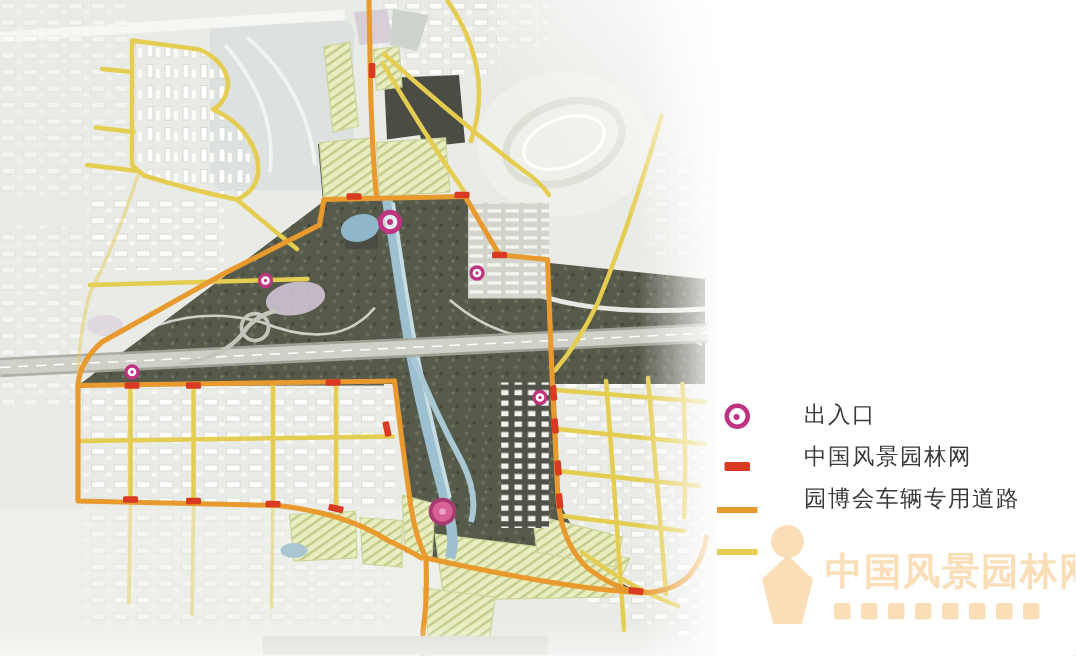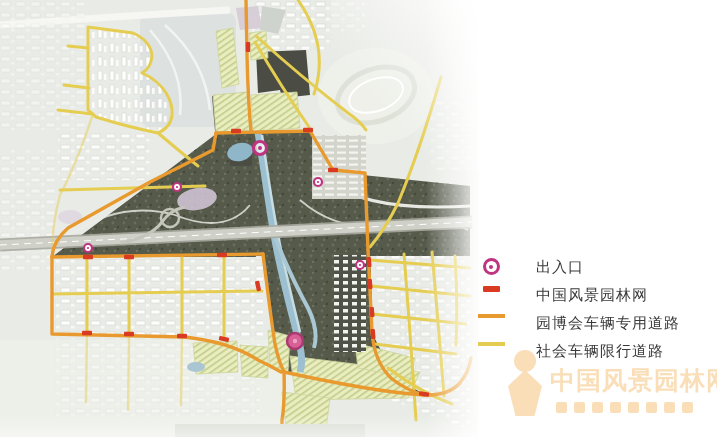--- a/index.html
+++ b/index.html
@@ -7,21 +7,21 @@
          font-family:"Liberation Sans","DejaVu Sans",sans-serif;}
   #map-svg{position:absolute;left:0;top:0;}
 
   
   .road-yellow{stroke:var(--public_road_yellow);fill:none;stroke-width:3;stroke-linecap:round;stroke-linejoin:round;}
   .road-yellow-faint{stroke:var(--public_road_yellow);fill:none;stroke-width:2.4;opacity:.45;stroke-linecap:round;}
   .road-orange{stroke:var(--expo_road_orange);fill:none;stroke-width:3.4;stroke-linecap:round;stroke-linejoin:round;}
 
   
   .legend{position:absolute;left:476px;top:258px;width:240px;}
-  .legend-row{display:flex;align-items:flex-start;height:28px;}
+  .legend-row{display:flex;align-items:flex-end;height:28px;}
   .legend-sym{width:30px;display:flex;justify-content:center;align-items:center;flex:0 0 30px;}
   .legend-label{margin-left:30px;font-size:15px;color:var(--legend_text);letter-spacing:1px;white-space:nowrap;}
   .sym-entrance{width:11px;height:11px;border:3.5px solid var(--entrance_magenta);border-radius:50%;
                 display:flex;align-items:center;justify-content:center;}
   .sym-entrance::after{content:"";width:4px;height:4px;border-radius:50%;background:var(--entrance_magenta);}
   .sym-mgmt{width:7px;height:7px;border:2.6px solid var(--entrance_magenta);border-radius:50%;
             display:flex;align-items:center;justify-content:center;}
   .sym-mgmt::after{content:"";width:2px;height:2px;border-radius:50%;background:var(--entrance_magenta);}
   .sym-flow{width:17px;height:6px;border-radius:1px;background:var(--flow_limit_red);}
   .sym-expo{width:27px;height:4px;background:var(--expo_road_orange);}
@@ -286,16 +286,15 @@
     <div class="legend-row">
       <span class="legend-sym">
           <span class="sym-expo"></span>
         </span>
       <span class="legend-label">园博会车辆专用道路</span>
     </div>
     <div class="legend-row">
       <span class="legend-sym">
           <span class="sym-public"></span>
         </span>
-      <span class="legend-label">社会车辆限行道路</span>
     </div>
   </div>
 </div>
 
 </body></html>

